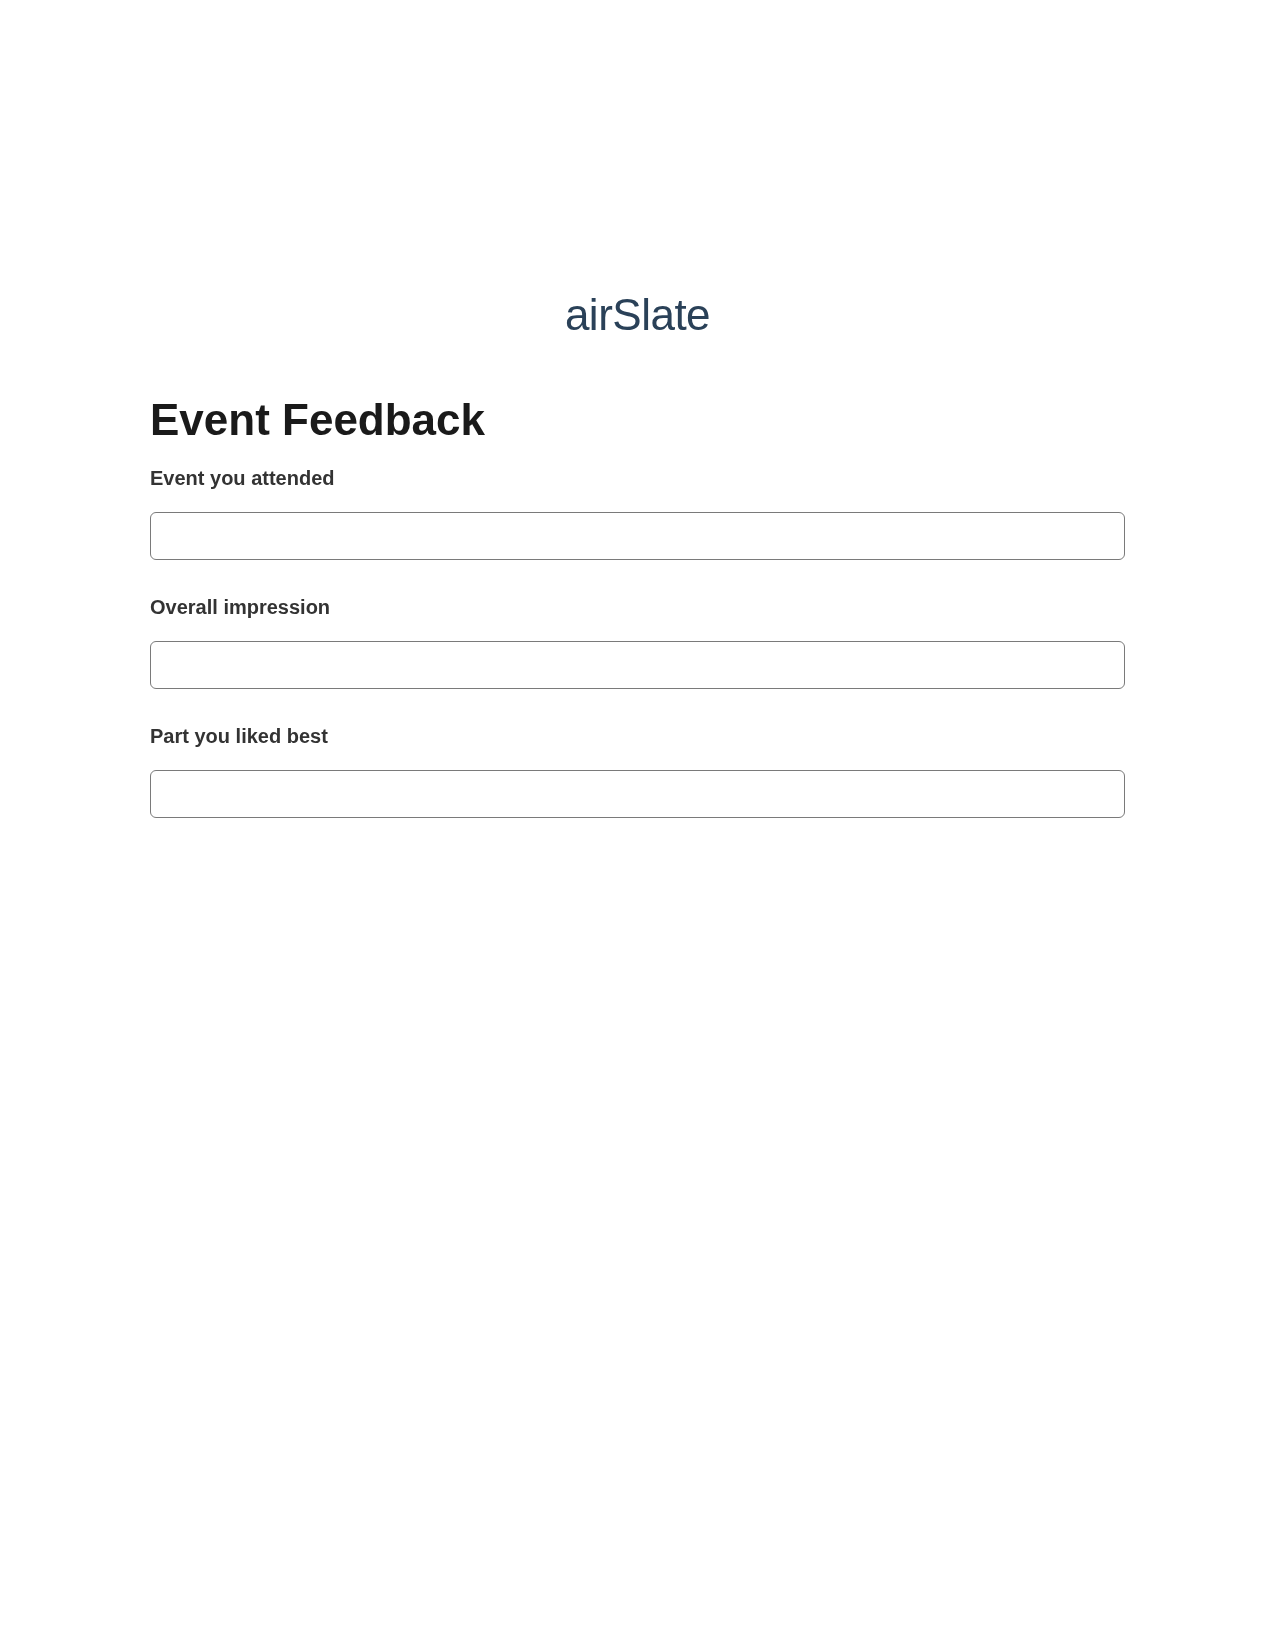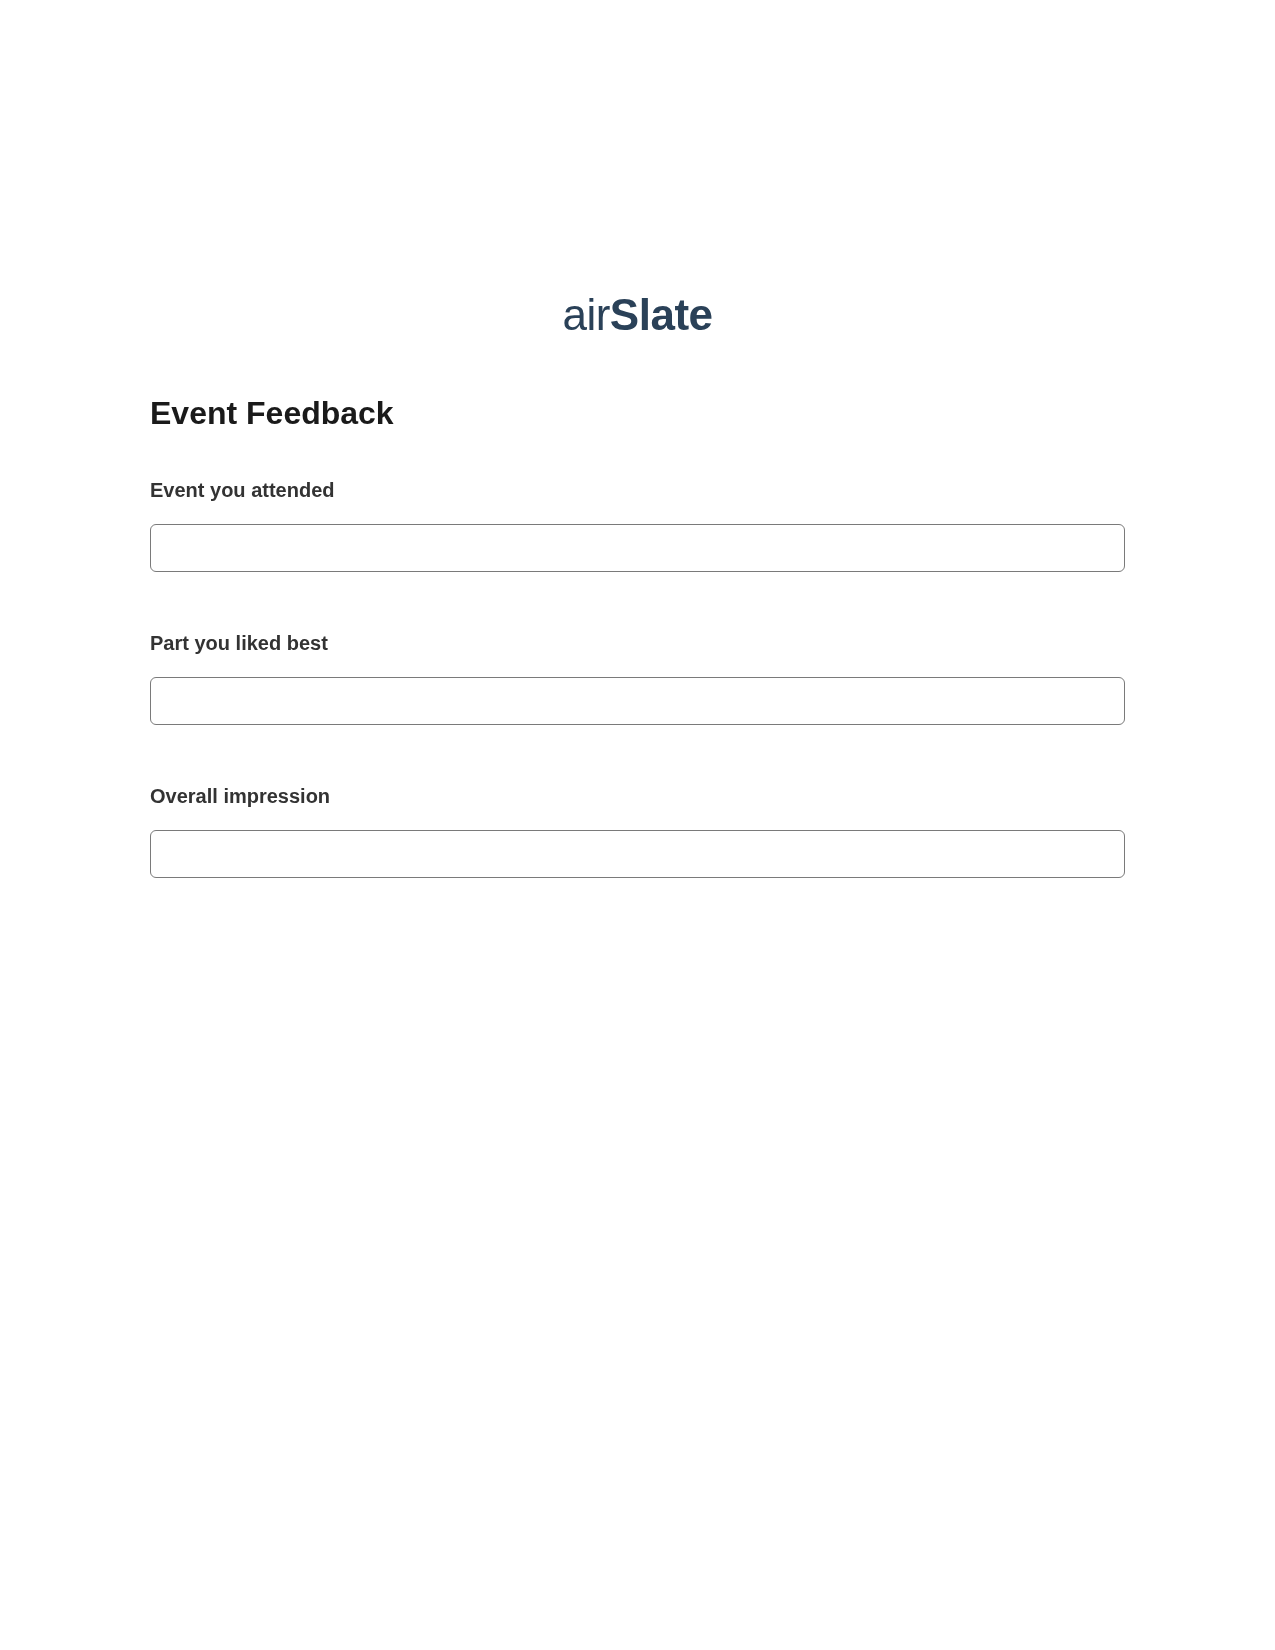--- a/index.html
+++ b/index.html
@@ -25,31 +25,31 @@
       font-size: 44px;
       font-weight: 700;
       color: #2a4158;
       letter-spacing: -0.5px;
     }
     .logo-air {
       font-weight: 400;
       text-align: center;
     }
     .logo-slate {
-      font-weight: 700;
+      font-weight: 400;
       margin-top: 24px;
     }
     .form-title {
-      font-size: 32px;
+      font-size: 44px;
       font-weight: 700;
       color: #1a1a1a;
-      margin-bottom: 47px;
+      margin-bottom: 22px;
     }
     .form-group {
-      margin-bottom: 60px;
+      margin-bottom: 36px;
     }
     .form-label {
       display: block;
       font-size: 20px;
       font-weight: 700;
       color: #333;
       margin-bottom: 22px;
     }
     .form-input {
       width: 100%;
@@ -70,22 +70,22 @@
   </div>
 
   <h1 class="form-title">Event Feedback</h1>
 
   <div class="form-group">
     <label class="form-label">Event you attended</label>
     <input type="text" class="form-input" value="" style="">
   </div>
 
   <div class="form-group">
-    <label class="form-label">Part you liked best</label>
+    <label class="form-label">Overall impression</label>
     <input type="text" class="form-input" value="" style="">
   </div>
 
   <div class="form-group">
-    <label class="form-label">Overall impression</label>
+    <label class="form-label">Part you liked best</label>
     <input type="text" class="form-input" value="" style="">
   </div>
 
 </div>
 
 </body></html>

